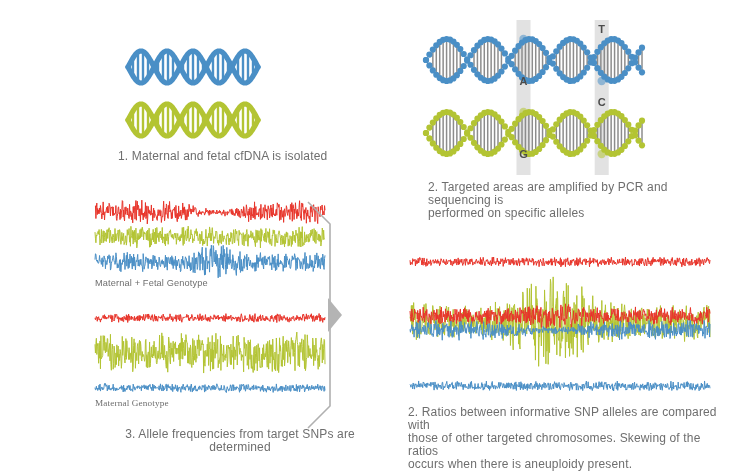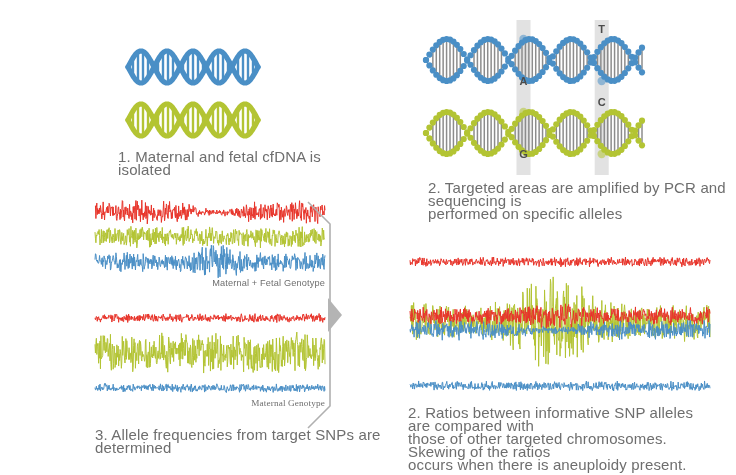--- a/index.html
+++ b/index.html
@@ -19,32 +19,32 @@
     position: absolute;
     left: 0; top: 0;
     width: 736px;
     height: 475px;
   }
   .panel { position: absolute; }
 
   
   .caption {
     position: absolute;
-    font-size: 15px;
+    font-size: 12px;
     line-height: 13px;
     color: #6e6e6e;
     letter-spacing: 0.15px;
     white-space: pre-line;
   }
   .sub-label {
     position: absolute;
     font-size: 9.2px;
     color: #6e6e6e;
     letter-spacing: 0.15px;
-    text-align: right;
+    text-align: left;
     width: 100%;
   }
 
   
   #step1 { left: 118px; top: 45px; width: 230px; height: 125px; }
 
   
   #step2 { left: 420px; top: 20px; width: 230px; height: 155px; }
 
   
@@ -524,21 +524,21 @@
     <div class="trace-group" style="top:110px;font-family:Liberation Serif, serif;">
       <svg id="svg-traceB" width="230" height="88" viewBox="0 0 230 88">
           <path d="M0.00 9.87L0.45 11.68L0.91 10.09L1.36 8.46L1.82 9.74L2.27 13.26L2.73 9.34L3.18 10.21L3.64 8.71L4.09 11.96L4.55 10.81L5.00 11.89L5.45 14.11L5.91 11.10L6.36 11.98L6.82 10.31L7.27 9.33L7.73 9.13L8.18 7.34L8.64 10.27L9.09 10.36L9.55 6.71L10.00 11.07L10.45 8.24L10.91 10.17L11.36 11.10L11.82 9.19L12.27 10.09L12.73 10.11L13.18 10.37L13.64 7.35L14.09 7.26L14.55 8.23L15.00 9.03L15.45 10.53L15.91 6.87L16.36 7.77L16.82 14.04L17.27 12.49L17.73 7.55L18.18 11.59L18.64 12.04L19.09 12.96L19.55 11.79L20.00 6.13L20.45 9.33L20.91 6.44L21.36 6.77L21.82 6.37L22.27 10.59L22.73 9.86L23.18 8.57L23.64 14.30L24.09 9.50L24.55 11.06L25.00 10.67L25.45 9.90L25.91 12.42L26.36 9.75L26.82 12.67L27.27 12.83L27.73 9.12L28.18 13.36L28.64 13.74L29.09 8.22L29.55 9.72L30.00 11.02L30.45 9.60L30.91 12.10L31.36 6.71L31.82 12.13L32.27 7.65L32.73 14.48L33.18 10.65L33.64 6.07L34.09 12.51L34.55 7.86L35.00 9.03L35.45 10.65L35.91 11.58L36.36 8.05L36.82 11.50L37.27 9.71L37.73 8.92L38.18 10.77L38.64 11.23L39.09 12.46L39.55 8.32L40.00 12.73L40.45 10.25L40.91 10.25L41.36 10.86L41.82 8.76L42.27 12.66L42.73 7.91L43.18 12.48L43.64 10.42L44.09 7.52L44.55 13.08L45.00 7.44L45.45 11.76L45.91 8.15L46.36 9.86L46.82 10.00L47.27 8.52L47.73 12.10L48.18 11.03L48.64 6.38L49.09 9.08L49.55 12.79L50.00 11.14L50.45 10.54L50.91 6.26L51.36 8.72L51.82 9.30L52.27 9.21L52.73 6.14L53.18 11.07L53.64 5.97L54.09 8.38L54.55 7.89L55.00 10.40L55.45 9.82L55.91 12.11L56.36 7.83L56.82 9.29L57.27 6.62L57.73 10.02L58.18 13.20L58.64 13.18L59.09 10.40L59.55 6.60L60.00 11.22L60.45 8.18L60.91 13.09L61.36 8.08L61.82 12.01L62.27 11.30L62.73 13.28L63.18 8.59L63.64 8.21L64.09 9.79L64.55 9.25L65.00 8.90L65.45 10.46L65.91 8.92L66.36 10.05L66.82 7.55L67.27 11.96L67.73 12.76L68.18 6.09L68.64 8.65L69.09 9.02L69.55 8.68L70.00 11.25L70.45 9.90L70.91 12.72L71.36 11.08L71.82 9.56L72.27 9.11L72.73 12.33L73.18 12.29L73.64 9.32L74.09 8.90L74.55 10.53L75.00 5.85L75.45 8.97L75.91 9.58L76.36 11.91L76.82 8.38L77.27 9.68L77.73 13.47L78.18 12.24L78.64 10.85L79.09 8.73L79.55 9.69L80.00 11.13L80.45 10.97L80.91 6.76L81.36 13.46L81.82 7.77L82.27 7.23L82.73 7.70L83.18 11.50L83.64 9.53L84.09 6.74L84.55 12.91L85.00 12.46L85.45 6.54L85.91 8.34L86.36 11.76L86.82 14.26L87.27 11.61L87.73 11.41L88.18 8.95L88.64 9.54L89.09 9.35L89.55 9.42L90.00 9.12L90.45 8.77L90.91 9.34L91.36 9.27L91.82 6.32L92.27 8.78L92.73 9.19L93.18 7.15L93.64 12.31L94.09 9.94L94.55 12.95L95.00 10.56L95.45 9.07L95.91 10.64L96.36 9.95L96.82 6.45L97.27 8.09L97.73 9.30L98.18 12.66L98.64 11.40L99.09 12.14L99.55 9.07L100.00 9.80L100.45 8.98L100.91 11.26L101.36 11.02L101.82 11.00L102.27 10.52L102.73 6.78L103.18 8.93L103.64 12.52L104.09 9.73L104.55 12.32L105.00 5.74L105.45 11.22L105.91 8.68L106.36 8.25L106.82 12.90L107.27 10.24L107.73 7.49L108.18 9.93L108.64 11.89L109.09 11.20L109.55 10.73L110.00 9.77L110.45 6.59L110.91 11.82L111.36 12.36L111.82 9.75L112.27 9.86L112.73 13.22L113.18 9.24L113.64 12.13L114.09 9.37L114.55 13.20L115.00 13.69L115.45 7.88L115.91 8.71L116.36 9.47L116.82 10.78L117.27 10.16L117.73 9.88L118.18 11.48L118.64 9.61L119.09 6.76L119.55 9.18L120.00 7.67L120.45 11.13L120.91 9.93L121.36 8.76L121.82 11.00L122.27 7.88L122.73 9.13L123.18 7.16L123.64 11.95L124.09 9.18L124.55 10.90L125.00 9.04L125.45 9.75L125.91 10.09L126.36 8.57L126.82 10.36L127.27 9.04L127.73 12.53L128.18 8.83L128.64 7.44L129.09 13.23L129.55 9.75L130.00 7.89L130.45 13.48L130.91 5.62L131.36 10.78L131.82 8.98L132.27 11.41L132.73 9.71L133.18 8.12L133.64 11.23L134.09 8.18L134.55 10.44L135.00 10.55L135.45 8.84L135.91 7.15L136.36 12.27L136.82 12.30L137.27 10.25L137.73 9.01L138.18 9.09L138.64 10.97L139.09 10.06L139.55 11.08L140.00 10.89L140.45 9.19L140.91 9.05L141.36 10.37L141.82 13.37L142.27 9.25L142.73 13.02L143.18 11.53L143.64 8.79L144.09 9.48L144.55 9.72L145.00 14.05L145.45 12.81L145.91 7.47L146.36 5.78L146.82 8.10L147.27 10.25L147.73 13.52L148.18 12.53L148.64 12.80L149.09 11.03L149.55 12.25L150.00 7.64L150.45 11.00L150.91 11.07L151.36 11.95L151.82 10.44L152.27 11.05L152.73 10.69L153.18 11.17L153.64 13.46L154.09 12.83L154.55 6.79L155.00 6.43L155.45 11.26L155.91 8.47L156.36 12.42L156.82 10.26L157.27 13.04L157.73 7.49L158.18 10.82L158.64 13.96L159.09 14.21L159.55 8.36L160.00 5.62L160.45 9.84L160.91 11.05L161.36 13.38L161.82 11.15L162.27 13.23L162.73 8.84L163.18 13.54L163.64 10.79L164.09 8.76L164.55 7.98L165.00 11.09L165.45 6.78L165.91 12.83L166.36 11.43L166.82 12.12L167.27 8.01L167.73 7.23L168.18 11.13L168.64 12.20L169.09 10.00L169.55 12.74L170.00 12.11L170.45 12.47L170.91 8.42L171.36 11.15L171.82 8.67L172.27 11.80L172.73 9.98L173.18 11.48L173.64 12.18L174.09 12.55L174.55 11.85L175.00 13.45L175.45 9.51L175.91 8.06L176.36 10.66L176.82 7.31L177.27 10.34L177.73 9.47L178.18 11.63L178.64 13.60L179.09 11.15L179.55 8.36L180.00 10.22L180.45 7.53L180.91 11.76L181.36 7.25L181.82 14.57L182.27 5.86L182.73 7.87L183.18 7.29L183.64 6.68L184.09 13.25L184.55 13.07L185.00 6.52L185.45 8.19L185.91 11.77L186.36 11.69L186.82 8.29L187.27 12.39L187.73 11.95L188.18 9.29L188.64 10.14L189.09 7.44L189.55 10.06L190.00 10.29L190.45 9.74L190.91 12.25L191.36 10.61L191.82 11.04L192.27 8.90L192.73 13.50L193.18 11.09L193.64 11.19L194.09 14.20L194.55 9.78L195.00 9.65L195.45 11.77L195.91 13.08L196.36 10.60L196.82 9.32L197.27 10.90L197.73 10.40L198.18 7.98L198.64 8.54L199.09 12.45L199.55 12.83L200.00 11.97L200.45 9.71L200.91 10.83L201.36 12.03L201.82 7.34L202.27 7.86L202.73 10.79L203.18 9.07L203.64 9.19L204.09 12.46L204.55 9.08L205.00 10.23L205.45 8.75L205.91 11.55L206.36 10.12L206.82 12.29L207.27 10.70L207.73 6.54L208.18 7.38L208.64 6.12L209.09 8.66L209.55 13.18L210.00 8.61L210.45 10.25L210.91 11.01L211.36 5.85L211.82 10.63L212.27 11.46L212.73 8.25L213.18 7.12L213.64 7.52L214.09 10.77L214.55 9.99L215.00 9.01L215.45 6.88L215.91 8.89L216.36 5.75L216.82 10.51L217.27 7.90L217.73 13.48L218.18 10.87L218.64 7.61L219.09 10.82L219.55 13.34L220.00 11.82L220.45 8.42L220.91 11.96L221.36 10.13L221.82 7.38L222.27 11.69L222.73 8.18L223.18 9.32L223.64 9.07L224.09 5.52L224.55 10.20L225.00 13.37L225.45 7.05L225.91 12.77L226.36 10.10L226.82 9.58L227.27 10.44L227.73 14.37L228.18 10.38L228.64 11.53L229.09 10.06L229.55 12.08L230.00 9.19" fill="none" stroke="#e8342a" stroke-width="1" stroke-linejoin="round" opacity="1"></path>
           <path d="M0.00 36.34L0.45 45.04L0.91 35.66L1.36 30.28L1.82 46.46L2.27 38.52L2.73 35.45L3.18 43.32L3.64 55.25L4.09 35.36L4.55 50.21L5.00 32.98L5.45 60.82L5.91 27.73L6.36 50.72L6.82 49.53L7.27 48.84L7.73 47.39L8.18 27.56L8.64 34.29L9.09 42.48L9.55 27.83L10.00 40.32L10.45 44.91L10.91 34.34L11.36 36.03L11.82 43.79L12.27 30.44L12.73 30.77L13.18 48.41L13.64 42.04L14.09 40.04L14.55 35.47L15.00 52.90L15.45 26.29L15.91 56.56L16.36 62.26L16.82 42.95L17.27 36.03L17.73 41.38L18.18 61.22L18.64 55.29L19.09 38.09L19.55 41.99L20.00 59.50L20.45 57.43L20.91 44.89L21.36 56.63L21.82 36.84L22.27 43.85L22.73 49.26L23.18 38.00L23.64 58.04L24.09 46.11L24.55 52.48L25.00 41.48L25.45 43.22L25.91 50.20L26.36 60.30L26.82 54.04L27.27 28.37L27.73 47.38L28.18 39.95L28.64 33.18L29.09 41.86L29.55 52.29L30.00 55.01L30.45 49.42L30.91 30.60L31.36 51.37L31.82 32.73L32.27 41.34L32.73 41.95L33.18 45.27L33.64 51.50L34.09 39.69L34.55 51.45L35.00 44.90L35.45 45.21L35.91 54.65L36.36 51.84L36.82 29.09L37.27 42.83L37.73 63.75L38.18 59.32L38.64 37.28L39.09 30.84L39.55 44.91L40.00 34.60L40.45 60.25L40.91 45.31L41.36 44.67L41.82 52.70L42.27 38.44L42.73 35.52L43.18 41.94L43.64 55.99L44.09 34.88L44.55 32.27L45.00 47.41L45.45 33.44L45.91 38.33L46.36 50.87L46.82 53.04L47.27 43.54L47.73 48.70L48.18 46.51L48.64 46.81L49.09 49.65L49.55 53.26L50.00 50.31L50.45 32.89L50.91 31.39L51.36 58.70L51.82 46.77L52.27 59.89L52.73 47.63L53.18 43.95L53.64 44.20L54.09 59.42L54.55 33.98L55.00 58.97L55.45 55.63L55.91 44.73L56.36 38.84L56.82 49.12L57.27 46.32L57.73 49.99L58.18 37.11L58.64 47.92L59.09 33.22L59.55 45.06L60.00 48.72L60.45 50.38L60.91 39.06L61.36 54.62L61.82 55.85L62.27 52.74L62.73 44.32L63.18 42.80L63.64 50.38L64.09 47.14L64.55 27.14L65.00 51.25L65.45 50.52L65.91 44.73L66.36 46.05L66.82 24.86L67.27 49.84L67.73 27.91L68.18 35.53L68.64 52.06L69.09 47.38L69.55 37.41L70.00 49.54L70.45 47.12L70.91 56.56L71.36 60.22L71.82 43.22L72.27 48.86L72.73 64.16L73.18 49.66L73.64 29.03L74.09 32.47L74.55 40.41L75.00 53.21L75.45 56.03L75.91 34.78L76.36 46.54L76.82 40.10L77.27 49.39L77.73 39.51L78.18 33.22L78.64 53.51L79.09 37.75L79.55 35.59L80.00 40.68L80.45 33.91L80.91 45.75L81.36 40.01L81.82 46.13L82.27 40.61L82.73 40.24L83.18 45.48L83.64 36.87L84.09 51.78L84.55 35.44L85.00 58.06L85.45 34.78L85.91 50.81L86.36 25.36L86.82 43.36L87.27 30.20L87.73 51.19L88.18 34.14L88.64 40.35L89.09 47.17L89.55 47.65L90.00 31.99L90.45 47.36L90.91 26.61L91.36 31.34L91.82 34.52L92.27 34.79L92.73 55.13L93.18 43.14L93.64 55.23L94.09 39.66L94.55 40.71L95.00 56.28L95.45 36.95L95.91 40.36L96.36 57.25L96.82 59.53L97.27 49.71L97.73 30.57L98.18 56.89L98.64 47.46L99.09 32.33L99.55 52.07L100.00 52.15L100.45 37.85L100.91 54.31L101.36 46.15L101.82 50.33L102.27 31.91L102.73 40.85L103.18 37.66L103.64 26.83L104.09 47.83L104.55 31.82L105.00 32.63L105.45 42.16L105.91 42.60L106.36 37.59L106.82 34.37L107.27 32.28L107.73 36.86L108.18 35.94L108.64 65.04L109.09 42.78L109.55 55.58L110.00 58.18L110.45 43.83L110.91 42.22L111.36 48.17L111.82 48.18L112.27 36.12L112.73 48.37L113.18 29.48L113.64 57.47L114.09 41.51L114.55 40.99L115.00 33.85L115.45 63.07L115.91 40.90L116.36 53.77L116.82 39.06L117.27 27.47L117.73 61.22L118.18 41.90L118.64 60.72L119.09 34.12L119.55 38.29L120.00 50.29L120.45 46.02L120.91 25.25L121.36 44.98L121.82 45.49L122.27 41.58L122.73 31.37L123.18 59.77L123.64 52.32L124.09 55.72L124.55 52.10L125.00 48.87L125.45 27.92L125.91 62.43L126.36 35.93L126.82 44.19L127.27 47.36L127.73 46.22L128.18 54.13L128.64 37.03L129.09 46.53L129.55 49.60L130.00 52.50L130.45 46.40L130.91 49.88L131.36 43.18L131.82 37.46L132.27 58.87L132.73 53.62L133.18 37.03L133.64 40.36L134.09 40.77L134.55 39.16L135.00 51.59L135.45 56.54L135.91 36.18L136.36 56.62L136.82 42.00L137.27 46.30L137.73 49.29L138.18 28.05L138.64 61.13L139.09 38.80L139.55 39.97L140.00 51.80L140.45 41.91L140.91 48.33L141.36 35.11L141.82 28.17L142.27 57.02L142.73 42.99L143.18 27.13L143.64 37.25L144.09 34.20L144.55 46.31L145.00 40.20L145.45 43.60L145.91 43.08L146.36 52.53L146.82 46.28L147.27 48.83L147.73 47.14L148.18 50.29L148.64 63.89L149.09 29.28L149.55 40.32L150.00 34.67L150.45 48.12L150.91 43.52L151.36 36.15L151.82 38.81L152.27 57.35L152.73 51.14L153.18 32.29L153.64 61.21L154.09 34.00L154.55 35.06L155.00 51.40L155.45 31.77L155.91 54.36L156.36 60.27L156.82 46.81L157.27 60.78L157.73 58.59L158.18 64.50L158.64 46.86L159.09 39.22L159.55 62.22L160.00 38.16L160.45 45.43L160.91 55.42L161.36 49.71L161.82 37.16L162.27 62.91L162.73 46.96L163.18 35.67L163.64 39.49L164.09 52.90L164.55 39.82L165.00 59.23L165.45 58.74L165.91 59.88L166.36 52.55L166.82 45.95L167.27 59.15L167.73 39.80L168.18 51.44L168.64 36.60L169.09 48.55L169.55 51.66L170.00 45.52L170.45 48.89L170.91 42.30L171.36 35.66L171.82 52.46L172.27 59.22L172.73 33.35L173.18 45.54L173.64 61.09L174.09 41.59L174.55 32.34L175.00 55.20L175.45 36.73L175.91 48.70L176.36 41.60L176.82 36.73L177.27 63.53L177.73 31.07L178.18 44.63L178.64 51.92L179.09 50.91L179.55 61.25L180.00 44.01L180.45 62.80L180.91 51.73L181.36 29.99L181.82 42.53L182.27 62.54L182.73 61.30L183.18 46.22L183.64 64.60L184.09 56.29L184.55 29.81L185.00 43.02L185.45 37.58L185.91 44.63L186.36 58.15L186.82 51.95L187.27 58.57L187.73 38.31L188.18 28.20L188.64 51.66L189.09 35.53L189.55 57.93L190.00 52.19L190.45 33.35L190.91 35.66L191.36 43.44L191.82 31.90L192.27 38.79L192.73 54.67L193.18 44.66L193.64 32.86L194.09 38.73L194.55 48.45L195.00 44.63L195.45 56.13L195.91 37.63L196.36 29.58L196.82 38.13L197.27 41.29L197.73 32.34L198.18 48.37L198.64 34.94L199.09 35.05L199.55 44.38L200.00 62.72L200.45 33.08L200.91 31.71L201.36 27.98L201.82 24.08L202.27 34.27L202.73 36.56L203.18 57.69L203.64 40.36L204.09 37.42L204.55 58.95L205.00 34.37L205.45 36.16L205.91 44.31L206.36 36.39L206.82 30.84L207.27 38.29L207.73 51.66L208.18 52.56L208.64 31.84L209.09 44.48L209.55 60.67L210.00 26.54L210.45 62.61L210.91 59.15L211.36 51.15L211.82 49.36L212.27 26.85L212.73 35.62L213.18 49.63L213.64 37.63L214.09 43.90L214.55 48.07L215.00 40.51L215.45 49.40L215.91 46.41L216.36 50.80L216.82 47.64L217.27 48.15L217.73 30.06L218.18 35.07L218.64 57.63L219.09 37.03L219.55 47.99L220.00 52.77L220.45 50.74L220.91 30.05L221.36 44.34L221.82 41.61L222.27 49.51L222.73 53.80L223.18 61.29L223.64 47.81L224.09 47.21L224.55 58.47L225.00 39.66L225.45 41.55L225.91 33.09L226.36 29.89L226.82 35.37L227.27 54.93L227.73 36.58L228.18 51.79L228.64 40.33L229.09 31.36L229.55 32.40L230.00 56.20" fill="none" stroke="#b3c433" stroke-width="1" stroke-linejoin="round" opacity="1"></path>
           <path d="M0.00 79.61L0.45 81.75L0.91 81.86L1.36 78.26L1.82 80.92L2.27 79.99L2.73 82.51L3.18 81.82L3.64 79.75L4.09 77.07L4.55 81.56L5.00 76.06L5.45 83.08L5.91 80.66L6.36 80.62L6.82 78.96L7.27 79.63L7.73 81.96L8.18 80.93L8.64 81.07L9.09 78.49L9.55 75.49L10.00 76.80L10.45 75.52L10.91 78.39L11.36 77.61L11.82 76.84L12.27 82.90L12.73 79.62L13.18 77.77L13.64 81.30L14.09 77.08L14.55 80.85L15.00 81.76L15.45 80.58L15.91 82.18L16.36 80.47L16.82 81.23L17.27 79.63L17.73 80.81L18.18 76.17L18.64 82.64L19.09 80.10L19.55 79.63L20.00 80.85L20.45 82.91L20.91 80.10L21.36 82.31L21.82 79.92L22.27 81.68L22.73 82.07L23.18 81.04L23.64 81.63L24.09 81.01L24.55 79.55L25.00 80.52L25.45 79.29L25.91 79.94L26.36 77.59L26.82 81.43L27.27 79.22L27.73 78.55L28.18 83.95L28.64 77.09L29.09 83.14L29.55 80.18L30.00 83.53L30.45 82.41L30.91 80.97L31.36 79.98L31.82 81.90L32.27 77.89L32.73 80.33L33.18 79.47L33.64 77.27L34.09 77.86L34.55 81.66L35.00 77.52L35.45 82.24L35.91 82.80L36.36 81.64L36.82 80.87L37.27 82.09L37.73 83.40L38.18 76.13L38.64 78.05L39.09 80.71L39.55 78.85L40.00 82.15L40.45 80.48L40.91 79.89L41.36 79.00L41.82 78.54L42.27 80.56L42.73 77.78L43.18 79.54L43.64 78.37L44.09 77.88L44.55 80.75L45.00 80.25L45.45 79.18L45.91 78.82L46.36 82.81L46.82 77.46L47.27 78.03L47.73 79.59L48.18 79.66L48.64 78.24L49.09 76.83L49.55 80.97L50.00 77.87L50.45 80.16L50.91 77.56L51.36 81.31L51.82 78.71L52.27 77.95L52.73 81.64L53.18 81.86L53.64 77.46L54.09 78.56L54.55 77.10L55.00 76.34L55.45 78.81L55.91 80.55L56.36 79.37L56.82 82.59L57.27 80.57L57.73 76.05L58.18 82.83L58.64 78.15L59.09 77.04L59.55 80.01L60.00 80.47L60.45 78.06L60.91 80.41L61.36 80.10L61.82 79.51L62.27 79.43L62.73 79.82L63.18 80.41L63.64 81.44L64.09 77.77L64.55 82.24L65.00 80.53L65.45 75.85L65.91 80.96L66.36 80.43L66.82 82.91L67.27 76.83L67.73 79.08L68.18 83.02L68.64 78.36L69.09 82.06L69.55 80.66L70.00 80.81L70.45 77.65L70.91 76.33L71.36 76.23L71.82 83.04L72.27 79.86L72.73 76.77L73.18 76.42L73.64 79.62L74.09 78.82L74.55 80.17L75.00 78.27L75.45 79.84L75.91 81.98L76.36 82.20L76.82 79.39L77.27 76.11L77.73 83.64L78.18 78.60L78.64 79.62L79.09 81.39L79.55 79.45L80.00 80.31L80.45 76.78L80.91 80.79L81.36 80.47L81.82 82.74L82.27 77.36L82.73 83.55L83.18 82.13L83.64 79.57L84.09 80.14L84.55 78.95L85.00 80.07L85.45 82.23L85.91 84.30L86.36 78.92L86.82 78.41L87.27 81.28L87.73 78.00L88.18 76.11L88.64 78.35L89.09 81.64L89.55 78.99L90.00 81.17L90.45 82.30L90.91 78.50L91.36 77.93L91.82 78.92L92.27 76.58L92.73 79.22L93.18 78.59L93.64 82.35L94.09 80.43L94.55 81.30L95.00 78.36L95.45 83.47L95.91 77.26L96.36 76.01L96.82 80.55L97.27 84.05L97.73 80.34L98.18 82.75L98.64 79.72L99.09 81.71L99.55 77.94L100.00 80.04L100.45 77.77L100.91 82.97L101.36 82.91L101.82 81.43L102.27 83.14L102.73 81.33L103.18 81.14L103.64 78.83L104.09 81.56L104.55 77.89L105.00 78.63L105.45 80.28L105.91 80.23L106.36 81.79L106.82 81.88L107.27 77.39L107.73 78.81L108.18 79.36L108.64 77.61L109.09 77.79L109.55 84.08L110.00 76.61L110.45 82.88L110.91 83.12L111.36 79.09L111.82 78.90L112.27 78.89L112.73 81.72L113.18 79.90L113.64 77.33L114.09 79.04L114.55 78.39L115.00 80.85L115.45 80.72L115.91 82.22L116.36 78.31L116.82 79.31L117.27 81.48L117.73 77.88L118.18 77.10L118.64 81.34L119.09 81.09L119.55 77.77L120.00 81.94L120.45 79.33L120.91 80.70L121.36 77.82L121.82 75.81L122.27 77.15L122.73 78.08L123.18 79.94L123.64 81.37L124.09 82.28L124.55 82.33L125.00 79.93L125.45 82.09L125.91 81.63L126.36 77.30L126.82 82.06L127.27 82.03L127.73 81.43L128.18 81.90L128.64 81.73L129.09 77.47L129.55 78.93L130.00 82.11L130.45 83.35L130.91 83.19L131.36 84.59L131.82 80.38L132.27 78.69L132.73 80.80L133.18 81.05L133.64 82.86L134.09 82.69L134.55 80.32L135.00 79.66L135.45 76.80L135.91 78.84L136.36 83.00L136.82 79.12L137.27 76.93L137.73 76.74L138.18 82.82L138.64 76.75L139.09 79.91L139.55 79.43L140.00 82.20L140.45 79.40L140.91 79.06L141.36 81.33L141.82 78.58L142.27 80.01L142.73 79.48L143.18 79.95L143.64 81.09L144.09 81.81L144.55 84.28L145.00 76.55L145.45 82.75L145.91 81.65L146.36 81.45L146.82 76.28L147.27 78.08L147.73 77.45L148.18 77.08L148.64 76.18L149.09 81.44L149.55 78.42L150.00 77.67L150.45 83.21L150.91 81.05L151.36 76.81L151.82 80.15L152.27 81.15L152.73 79.31L153.18 76.47L153.64 77.70L154.09 81.78L154.55 81.48L155.00 80.28L155.45 82.34L155.91 79.58L156.36 81.11L156.82 80.56L157.27 77.93L157.73 79.07L158.18 81.85L158.64 76.89L159.09 79.37L159.55 79.86L160.00 81.27L160.45 80.36L160.91 77.49L161.36 78.75L161.82 81.49L162.27 78.71L162.73 79.26L163.18 78.42L163.64 80.11L164.09 78.64L164.55 79.67L165.00 79.17L165.45 83.27L165.91 80.52L166.36 78.59L166.82 81.11L167.27 82.22L167.73 76.99L168.18 79.01L168.64 83.60L169.09 81.61L169.55 80.29L170.00 81.54L170.45 82.71L170.91 80.35L171.36 84.21L171.82 81.30L172.27 81.26L172.73 78.14L173.18 81.56L173.64 81.72L174.09 78.69L174.55 82.01L175.00 81.19L175.45 82.93L175.91 80.21L176.36 80.58L176.82 78.93L177.27 78.47L177.73 80.39L178.18 84.40L178.64 79.55L179.09 78.75L179.55 79.41L180.00 82.74L180.45 80.95L180.91 81.30L181.36 75.93L181.82 80.51L182.27 82.50L182.73 83.34L183.18 80.48L183.64 82.62L184.09 81.88L184.55 79.64L185.00 82.58L185.45 78.43L185.91 81.48L186.36 78.09L186.82 81.46L187.27 83.78L187.73 78.42L188.18 79.27L188.64 80.10L189.09 81.67L189.55 79.61L190.00 82.98L190.45 78.38L190.91 76.92L191.36 82.09L191.82 82.62L192.27 81.69L192.73 78.10L193.18 78.76L193.64 79.49L194.09 82.57L194.55 81.79L195.00 77.39L195.45 83.29L195.91 83.18L196.36 78.59L196.82 77.56L197.27 77.41L197.73 80.04L198.18 77.36L198.64 80.30L199.09 82.64L199.55 80.30L200.00 82.67L200.45 81.08L200.91 82.74L201.36 76.43L201.82 82.76L202.27 83.46L202.73 78.16L203.18 80.50L203.64 78.71L204.09 77.50L204.55 83.85L205.00 81.14L205.45 77.24L205.91 78.13L206.36 79.38L206.82 80.89L207.27 79.66L207.73 76.88L208.18 79.86L208.64 77.90L209.09 78.31L209.55 83.94L210.00 82.61L210.45 81.56L210.91 79.22L211.36 80.74L211.82 77.94L212.27 76.49L212.73 80.90L213.18 78.79L213.64 82.54L214.09 81.52L214.55 78.00L215.00 78.95L215.45 81.71L215.91 81.75L216.36 80.69L216.82 77.28L217.27 80.74L217.73 79.34L218.18 80.81L218.64 78.52L219.09 81.76L219.55 81.43L220.00 78.30L220.45 77.99L220.91 80.86L221.36 79.57L221.82 78.29L222.27 80.36L222.73 76.20L223.18 78.47L223.64 82.20L224.09 79.28L224.55 79.72L225.00 77.61L225.45 81.38L225.91 78.01L226.36 82.65L226.82 82.25L227.27 77.87L227.73 78.01L228.18 79.91L228.64 79.76L229.09 83.35L229.55 78.39L230.00 82.49" fill="none" stroke="#4a8fc6" stroke-width="1" stroke-linejoin="round" opacity="1"></path>
         </svg>
       <div class="sub-label" style="top:90px;">Maternal Genotype</div>
     </div>
 
   </div>
-  <div class="caption" style="left:95px; top:428px; width:290px;">3. Allele frequencies from target SNPs are determined</div>
+  <div class="caption" style="left:95px; top:428px; width:290px;text-align:center;">3. Allele frequencies from target SNPs are determined</div>
 
   <div class="panel" id="divider">
     <svg width="60" height="234" viewBox="0 0 60 234">
       <path d="M8 4 L30 26 L30 104 M30 130 L30 208 L8 230" fill="none" stroke="#b0b0b0" stroke-width="1.6"></path>
       <path d="M28 100 L42 117 L28 134 Z" fill="#b4b4b4"></path>
     </svg>
   </div>
 
   <div class="panel" id="step4">
     <svg id="svg-traceC" width="300" height="148" viewBox="0 0 300 148">

